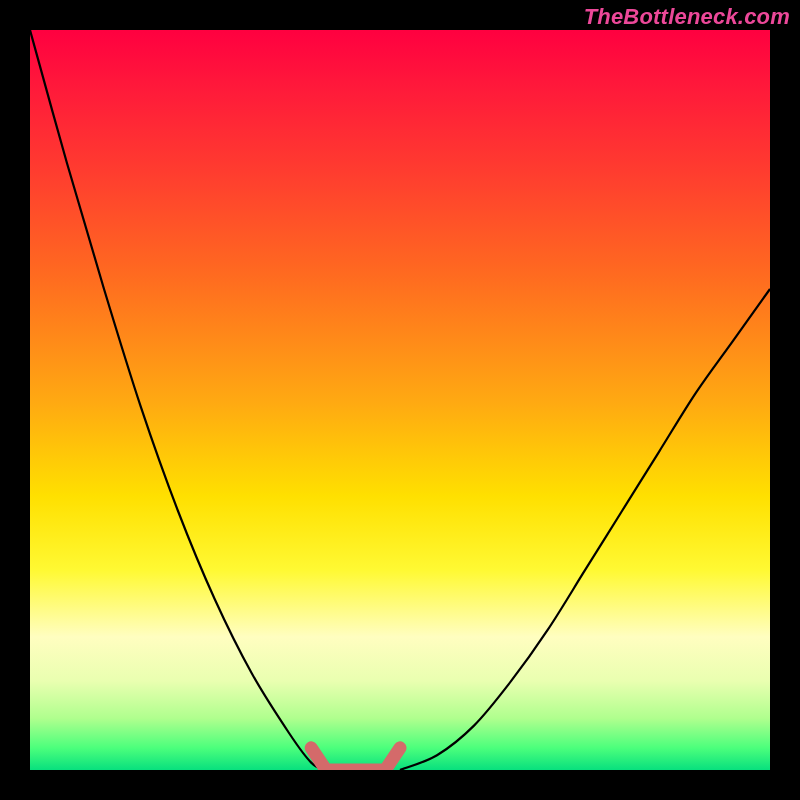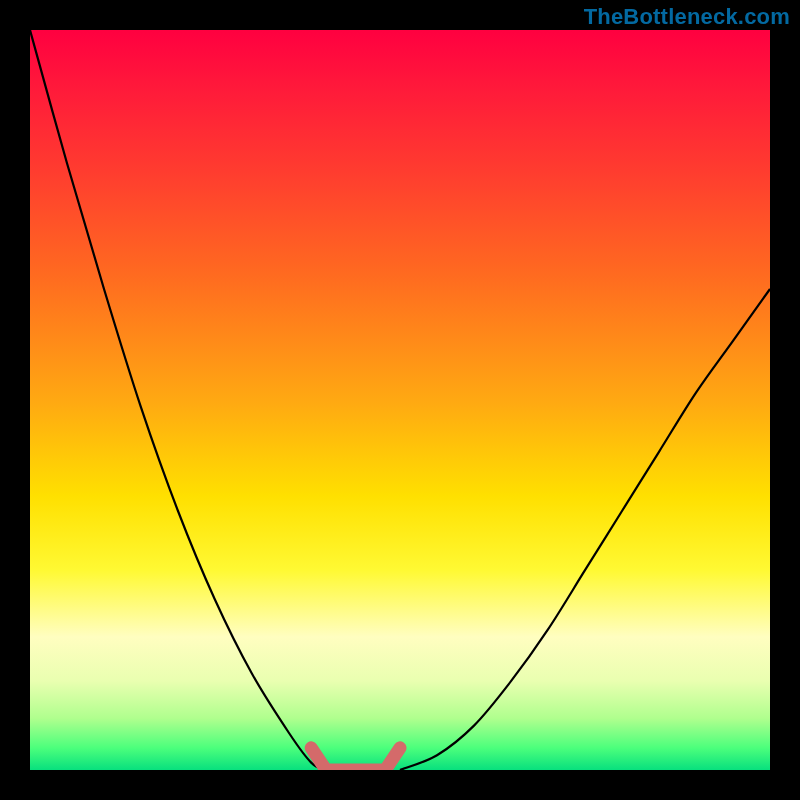--- a/index.html
+++ b/index.html
@@ -49,25 +49,26 @@
   svg.curves {
     position: absolute;
     left: 0; top: 0;
     width: 100%;
     height: 100%;
   }
   .watermark {
     position: absolute;
     top: 4px;
     right: 10px;
-    color: #0369a1;
+    color: #ec4899;
     font-size: 22px;
     font-weight: 600;
     letter-spacing: 0.2px;
     font-family: Arial, Helvetica, sans-serif;
+    font-style: italic;
   }
 </style>
 </head>
 <body>
 
 <div class="frame">
 
   <div class="watermark">TheBottleneck.com</div>
 
   <div class="plot-area">

